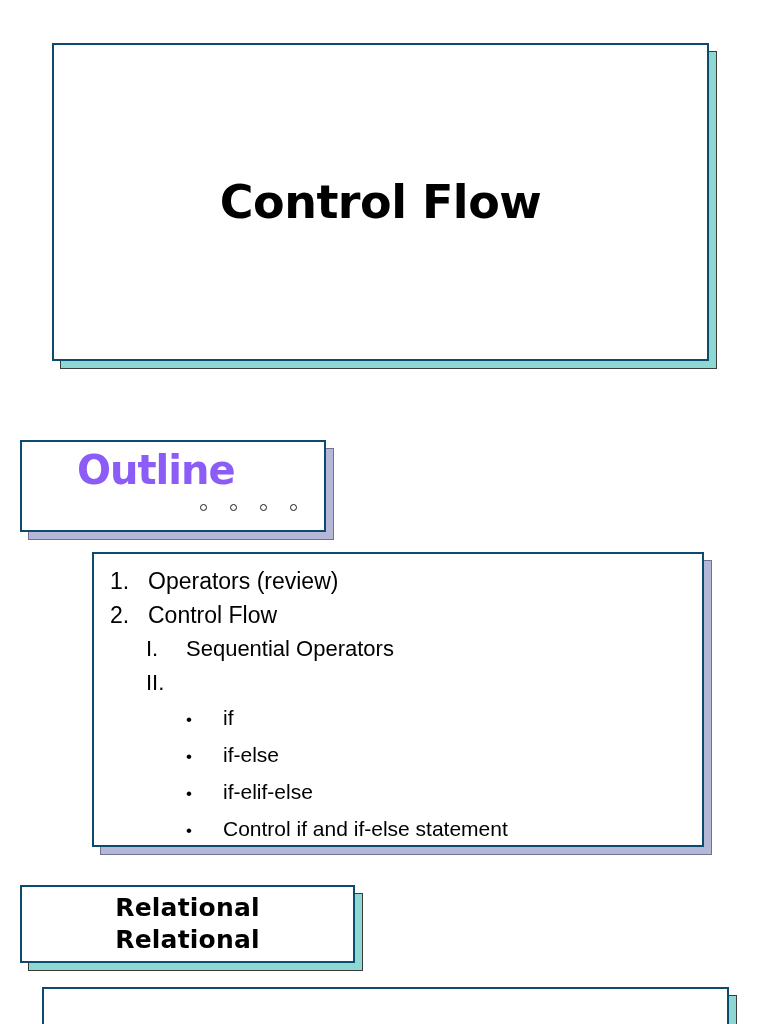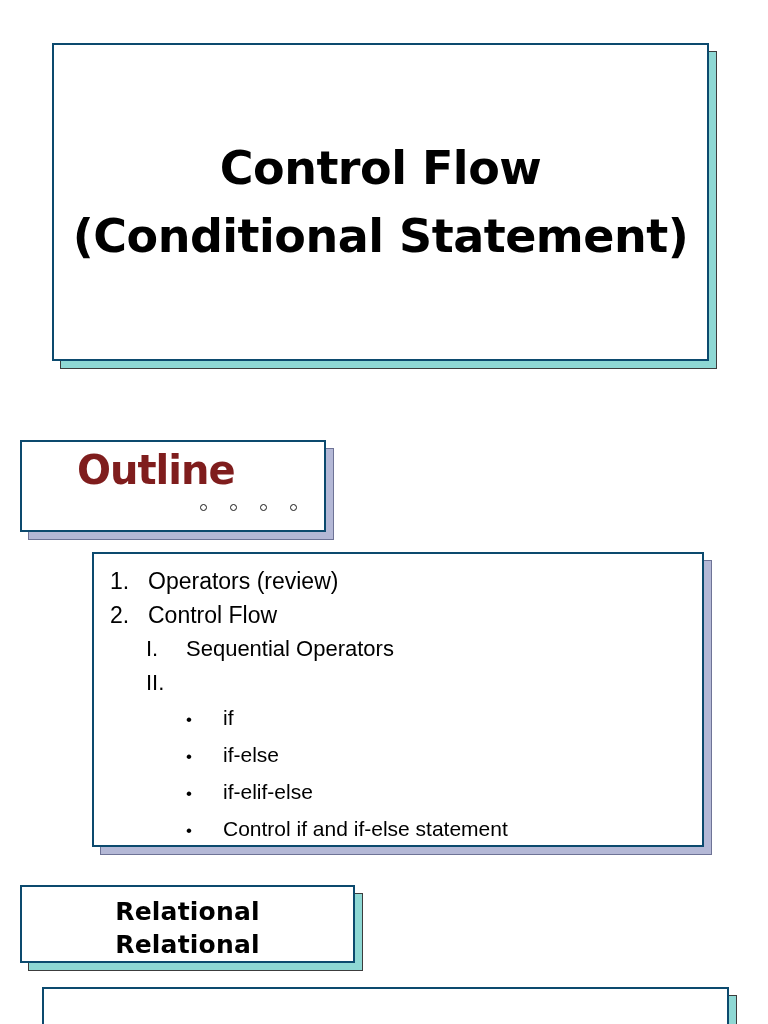--- a/index.html
+++ b/index.html
@@ -67,21 +67,21 @@
     left: 28px; top: 448px;
     width: 306px; height: 92px;
   }
   #outline-title {
     position: absolute;
     left: 55px; top: 6px;
     font-family: "DejaVu Sans", sans-serif;
     font-weight: 700;
     font-size: 40px;
     line-height: 1.1;
-    color: #7f1d1d;
+    color: #8b5cf6;
     letter-spacing: -1px;
   }
   #outline-dots {
     position: absolute;
     left: 178px; top: 62px;
     display: flex;
     gap: 23px;
   }
   .ring-dot {
     width: 7px; height: 7px;
@@ -127,21 +127,21 @@
     width: 37px; flex: 0 0 37px;
     font-size: 17px;
     line-height: 35px;
   }
 
   
   #relop-card {
     left: 20px; top: 885px;
     width: 335px; height: 78px;
     display: flex;
-    align-items: flex-end;
+    align-items: center;
     justify-content: center;
   }
   #relop-shadow {
     left: 28px; top: 893px;
     width: 335px; height: 78px;
   }
   #relop-title {
     font-family: "DejaVu Sans", sans-serif;
     font-weight: 700;
     font-size: 25px;
@@ -160,21 +160,20 @@
     left: 50px; top: 995px;
     width: 687px; height: 120px;
   }
 </style>
 </head>
 <body>
 
 <div class="shadow-plate shadow-teal" id="title-shadow"></div>
 <div class="card" id="title-card">
   <div class="title-line l1">Control Flow</div>
-  <div class="title-line l2">(Conditional Statement)</div>
 </div>
 
 <div class="shadow-plate shadow-lilac" id="outline-shadow"></div>
 <div class="card" id="outline-card">
   <div id="outline-title">Outline</div>
   <div id="outline-dots">
     <span class="ring-dot"></span>
     <span class="ring-dot"></span>
     <span class="ring-dot"></span>
     <span class="ring-dot"></span>

